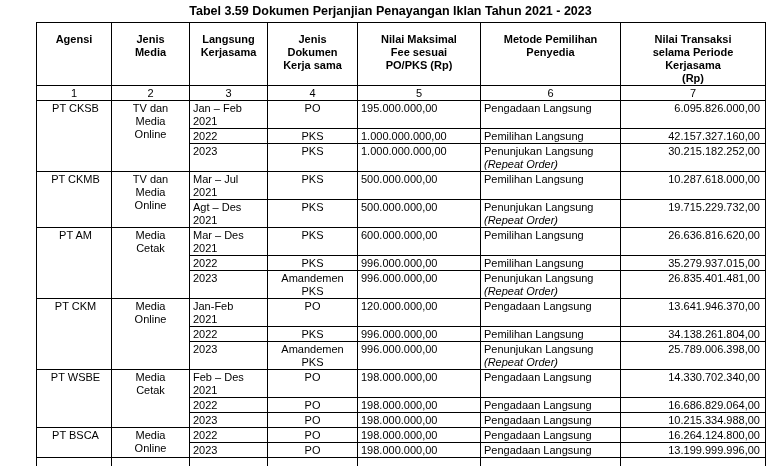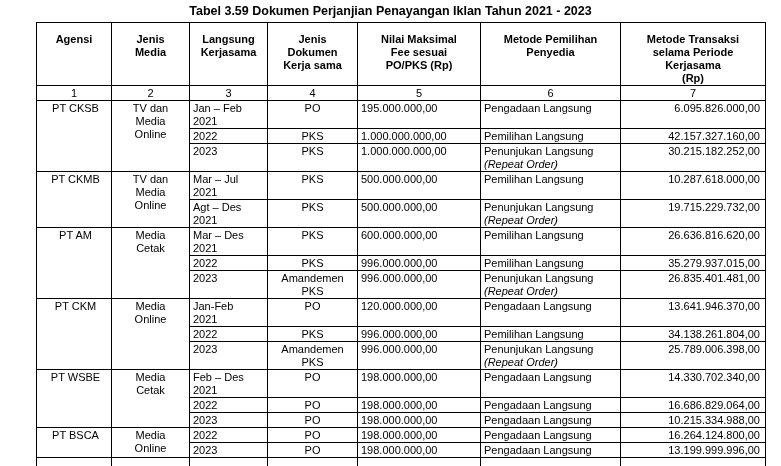--- a/index.html
+++ b/index.html
@@ -76,21 +76,21 @@
       <th>Langsung
 Kerjasama</th>
       <th>Jenis
 Dokumen
 Kerja sama</th>
       <th>Nilai Maksimal
 Fee sesuai
 PO/PKS (Rp)</th>
       <th>Metode Pemilihan
 Penyedia</th>
-      <th>Metode Transaksi
+      <th>Nilai Transaksi
 selama Periode
 Kerjasama
 (Rp)</th>
     </tr>
 
     <tr>
       <td class="c-num">1</td>
       <td class="c-num">2</td>
       <td class="c-num">3</td>
       <td class="c-num">4</td>

